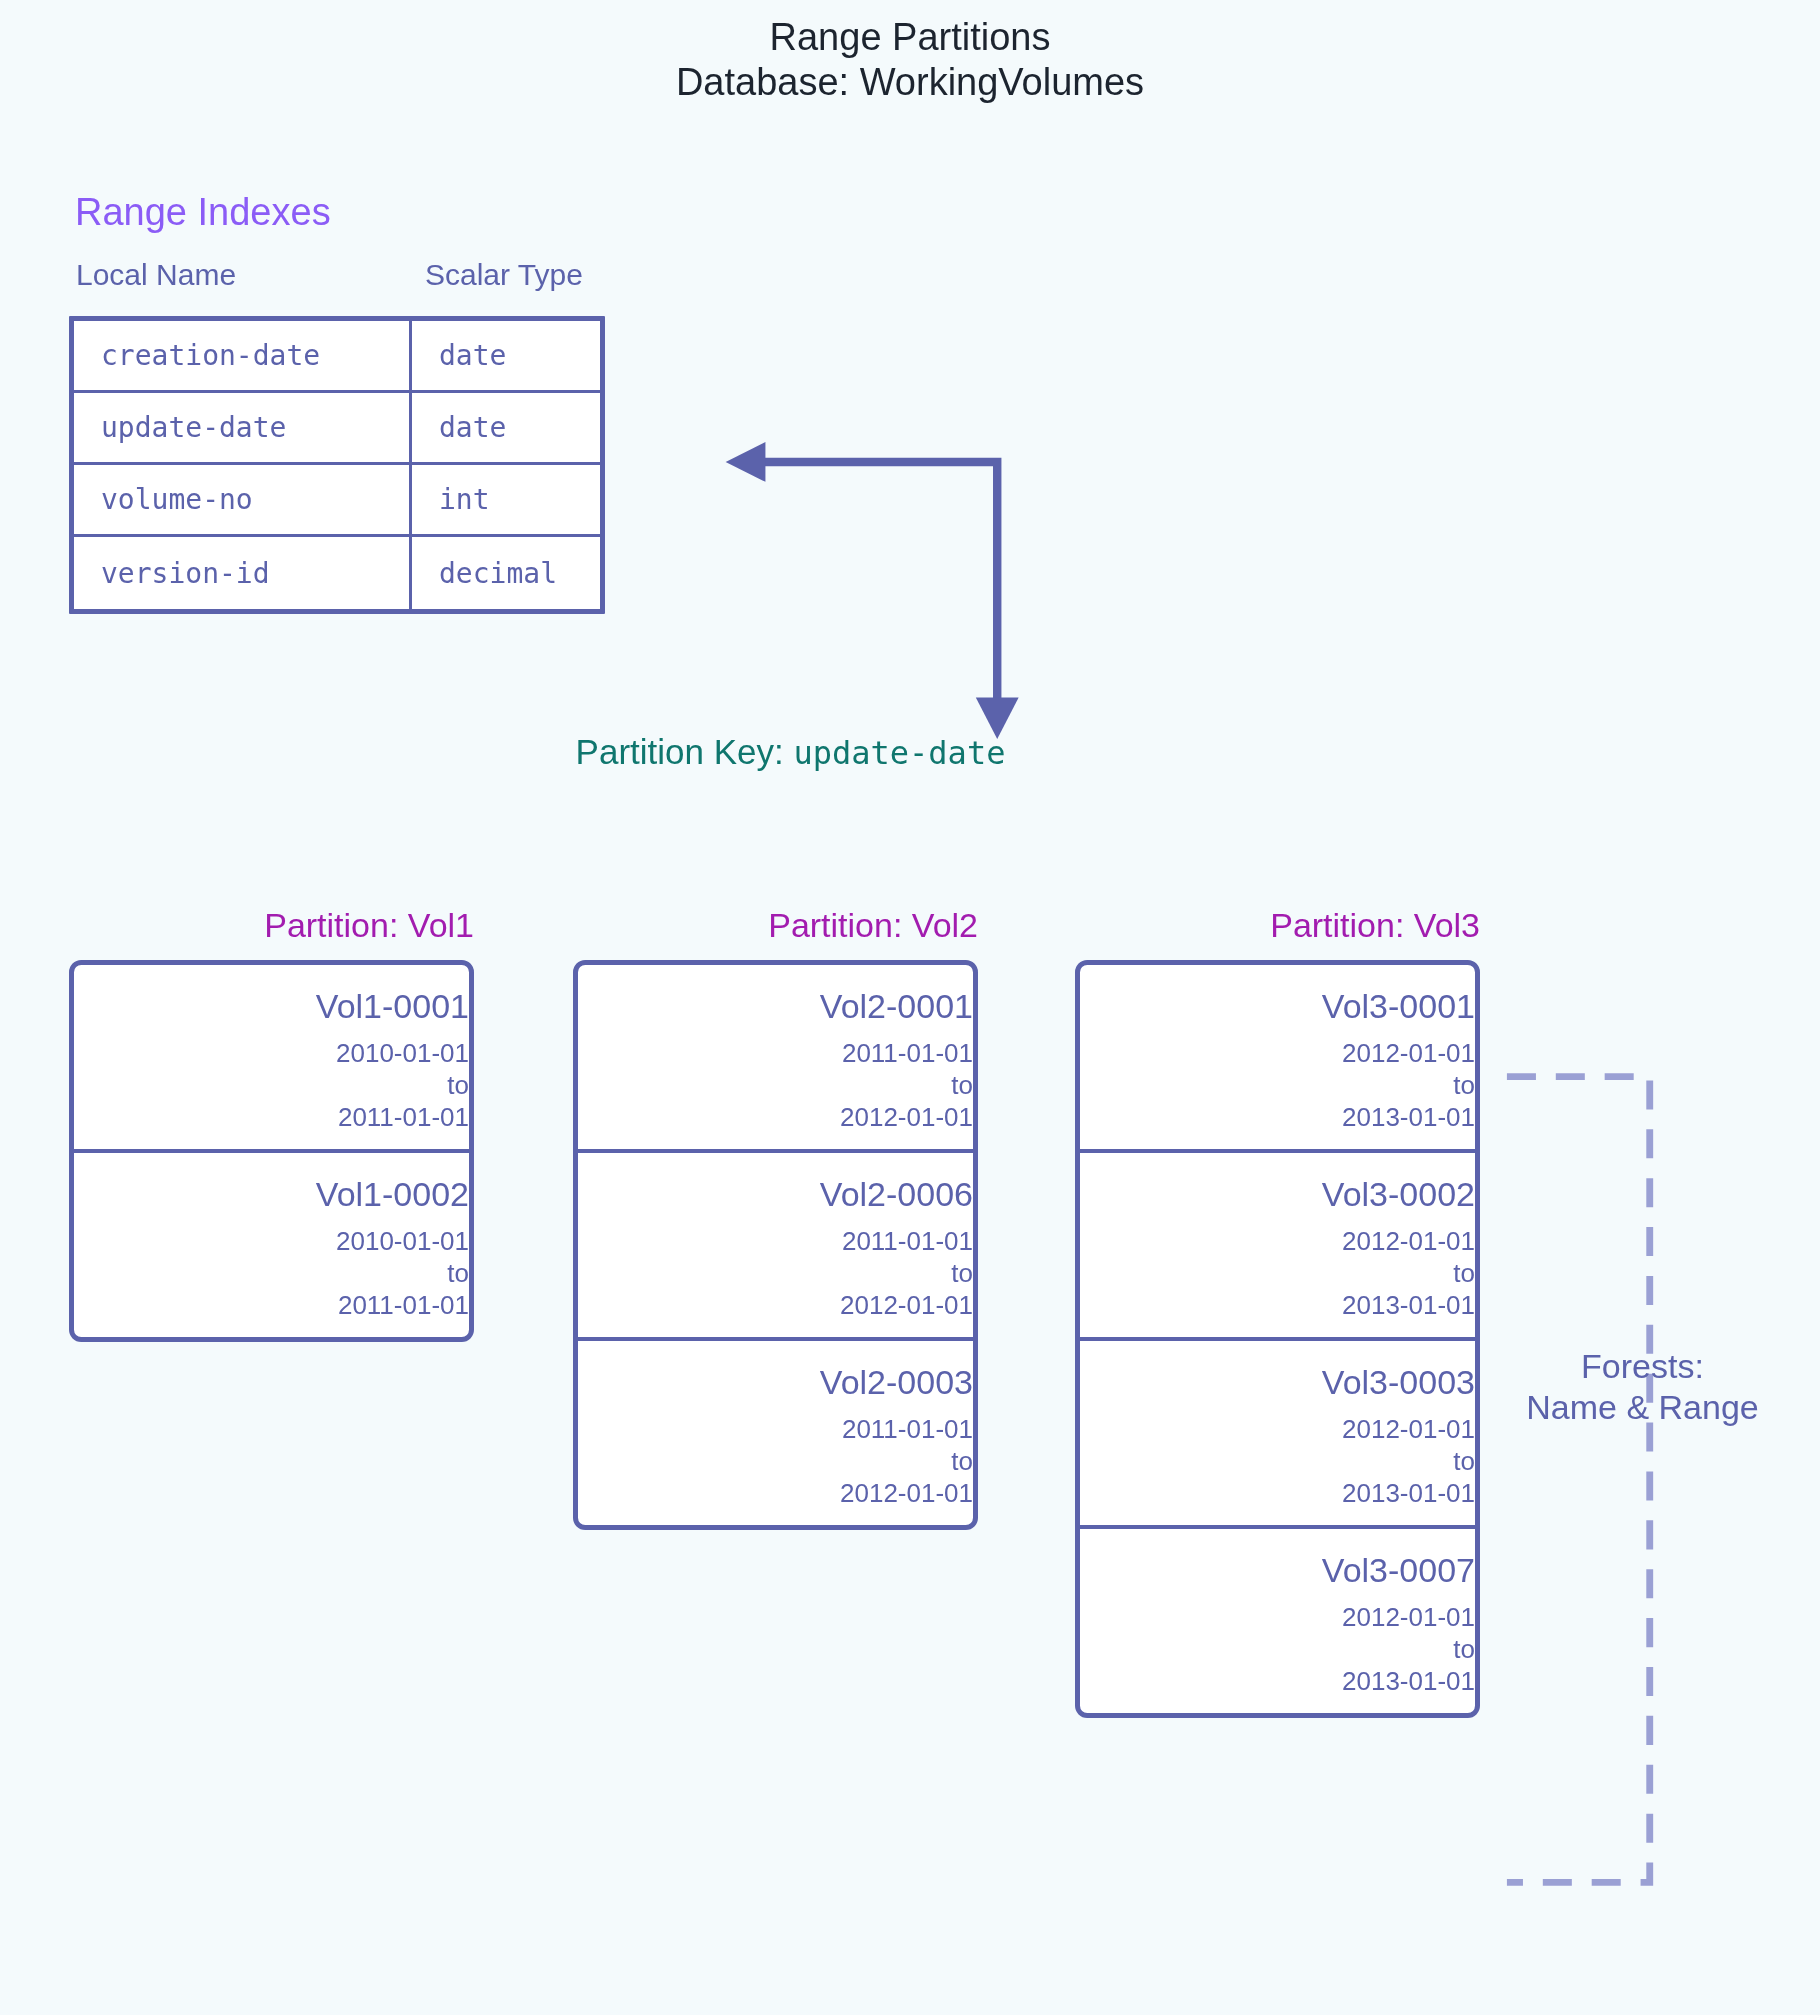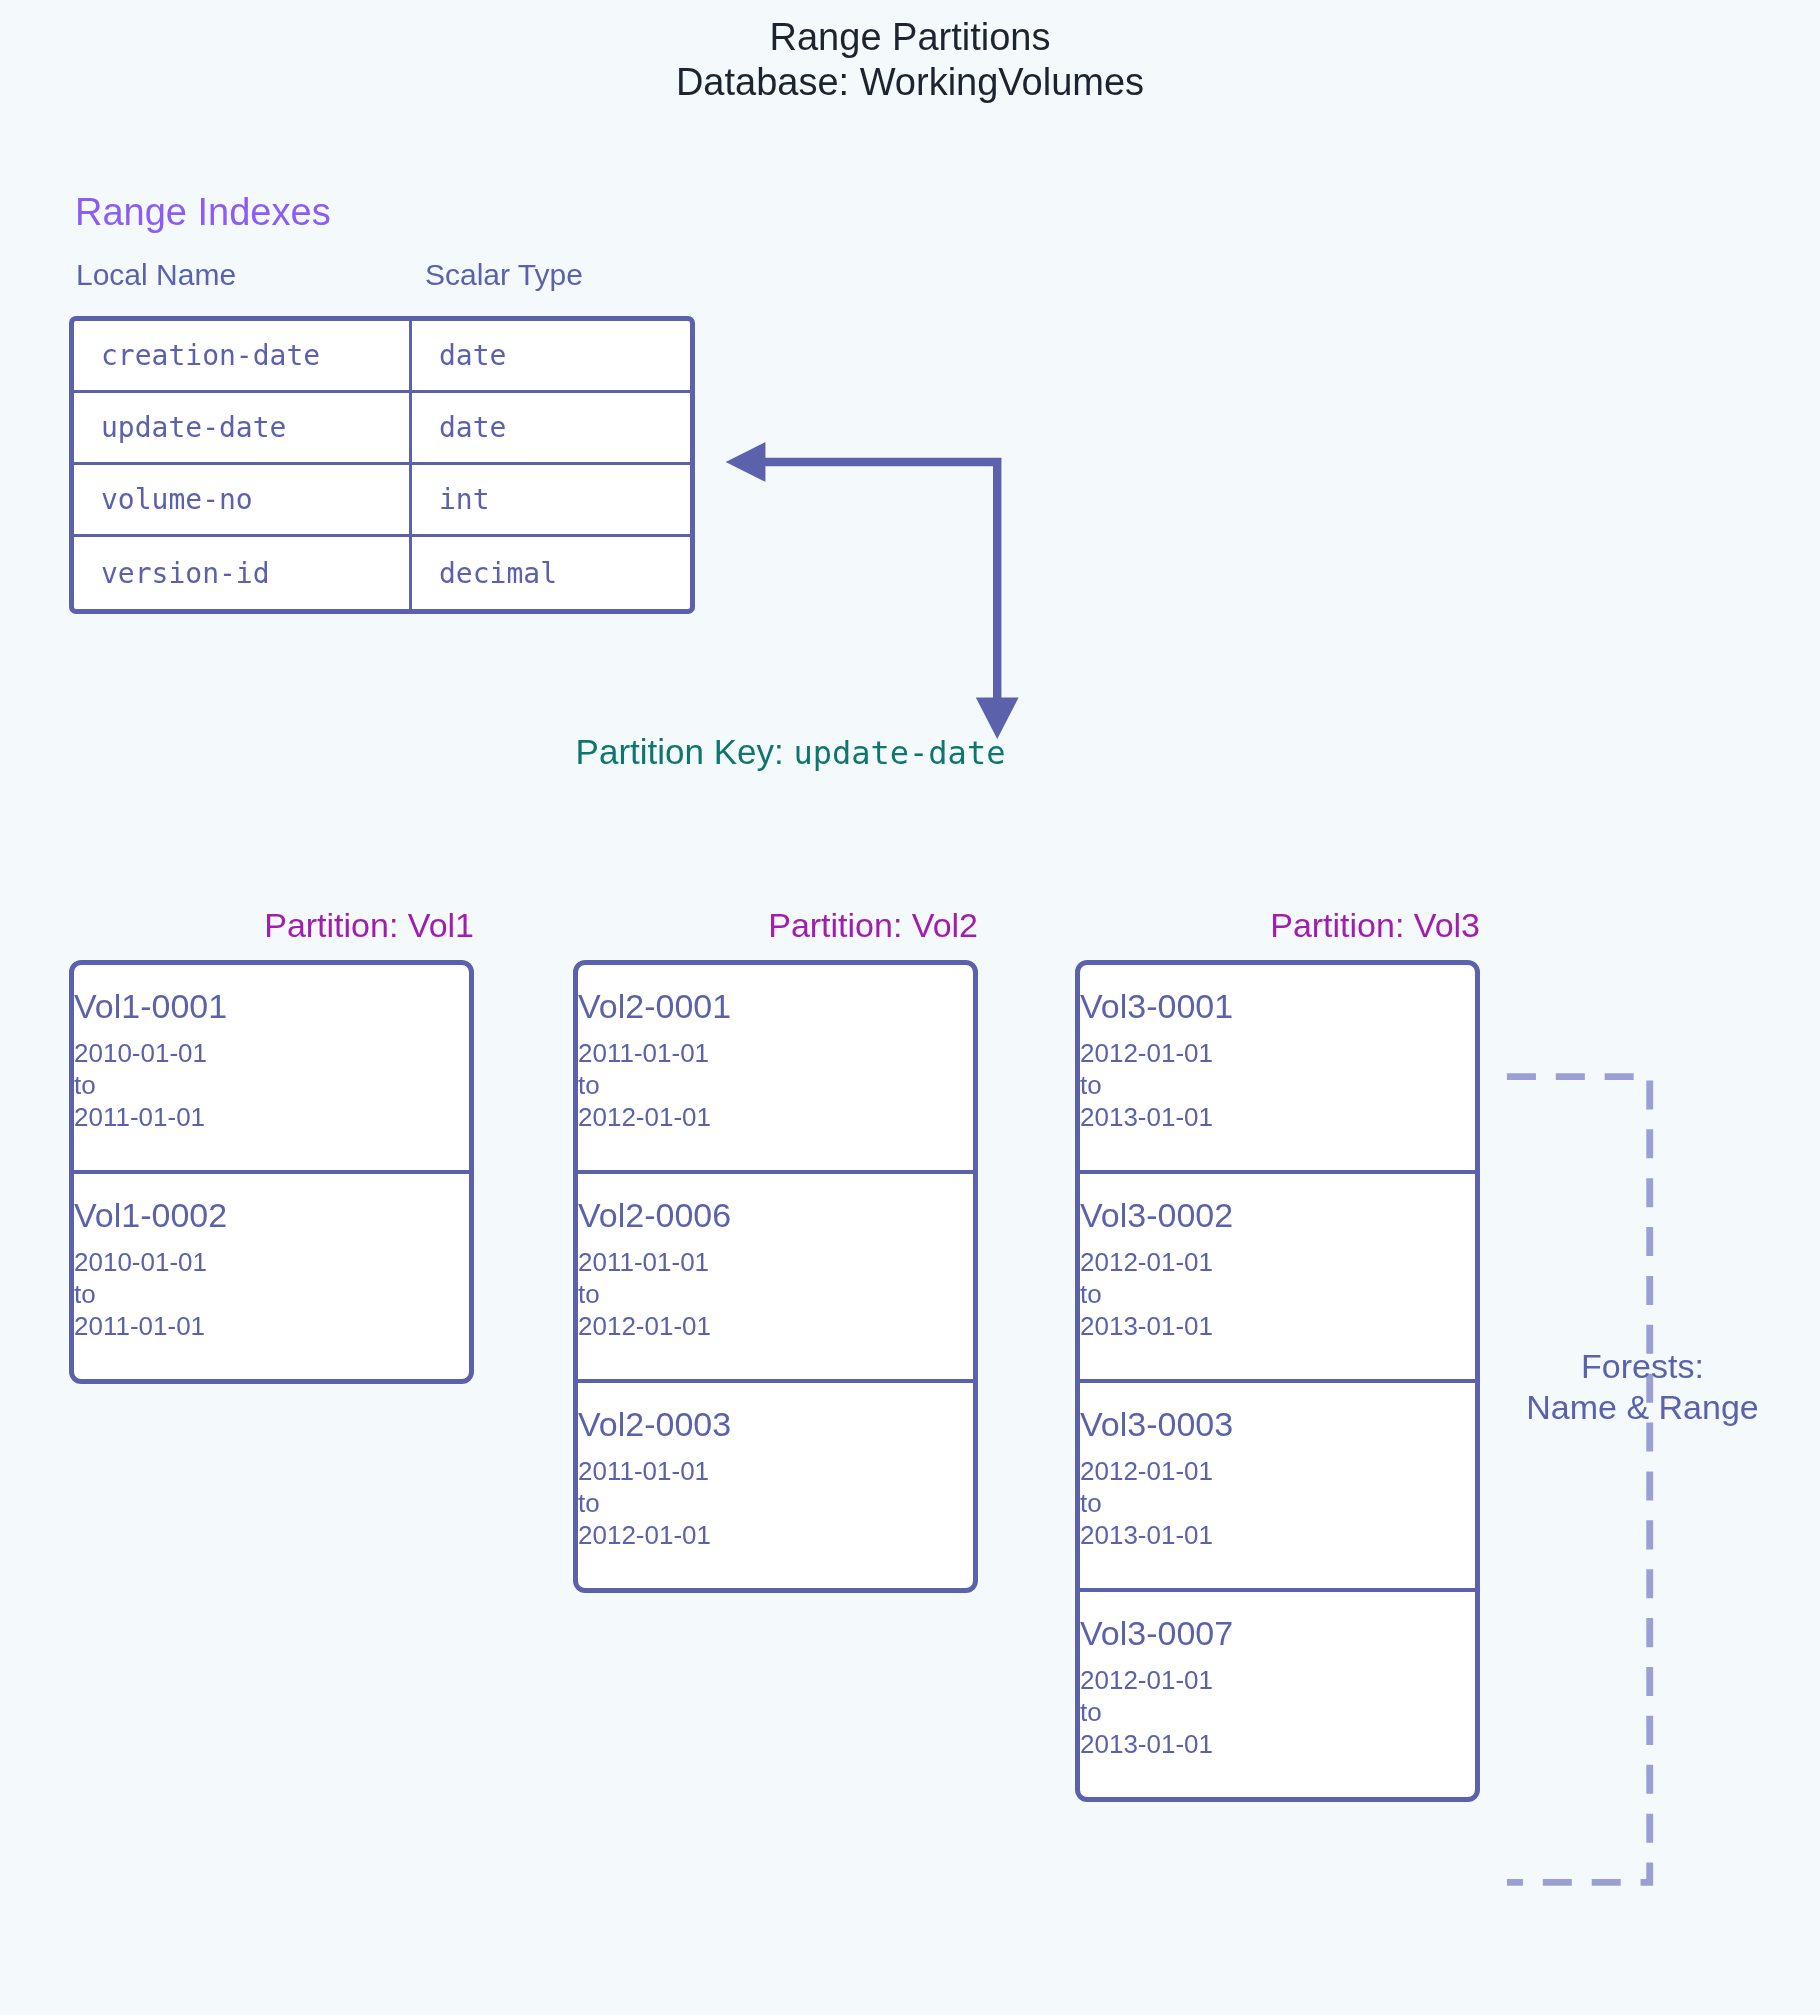--- a/index.html
+++ b/index.html
@@ -46,23 +46,23 @@
     font-size: 30px;
     white-space: nowrap;
   }
   #col-header-local-name { left: 76px; top: 258px; }
   #col-header-scalar-type { left: 425px; top: 258px; }
 
   #range-index-table {
     position: absolute;
     left: 69px;
     top: 316px;
-    width: 626px;
+    width: 536px;
     border: 5.3px solid #5b62ab;
-    border-radius: 7px;
+    border-radius: 1px;
     background: #ffffff;
     box-sizing: border-box;
     overflow: hidden;
   }
   .ri-row {
     display: flex;
     height: 72px;
     border-bottom: 3.8px solid #5b62ab;
     box-sizing: border-box;
   }
@@ -127,22 +127,22 @@
   .forest-stack {
     border: 5.3px solid #5b62ab;
     border-radius: 12.2px;
     background: #ffffff;
     box-sizing: border-box;
     overflow: hidden;
   }
   .forest-cell {
     border-bottom: 4.6px solid #5b62ab;
     box-sizing: border-box;
-    text-align: left;
-    padding: 20px 0 36px 0;
+    text-align: right;
+    padding: 20px 0 15px 0;
   }
   .forest-cell:last-child { border-bottom: none; }
   .forest-name {
     color: #5b62ab;
     font-size: 34px;
     line-height: 1.25;
     margin-bottom: 10.7px;
   }
   .forest-range {
     color: #5b62ab;

